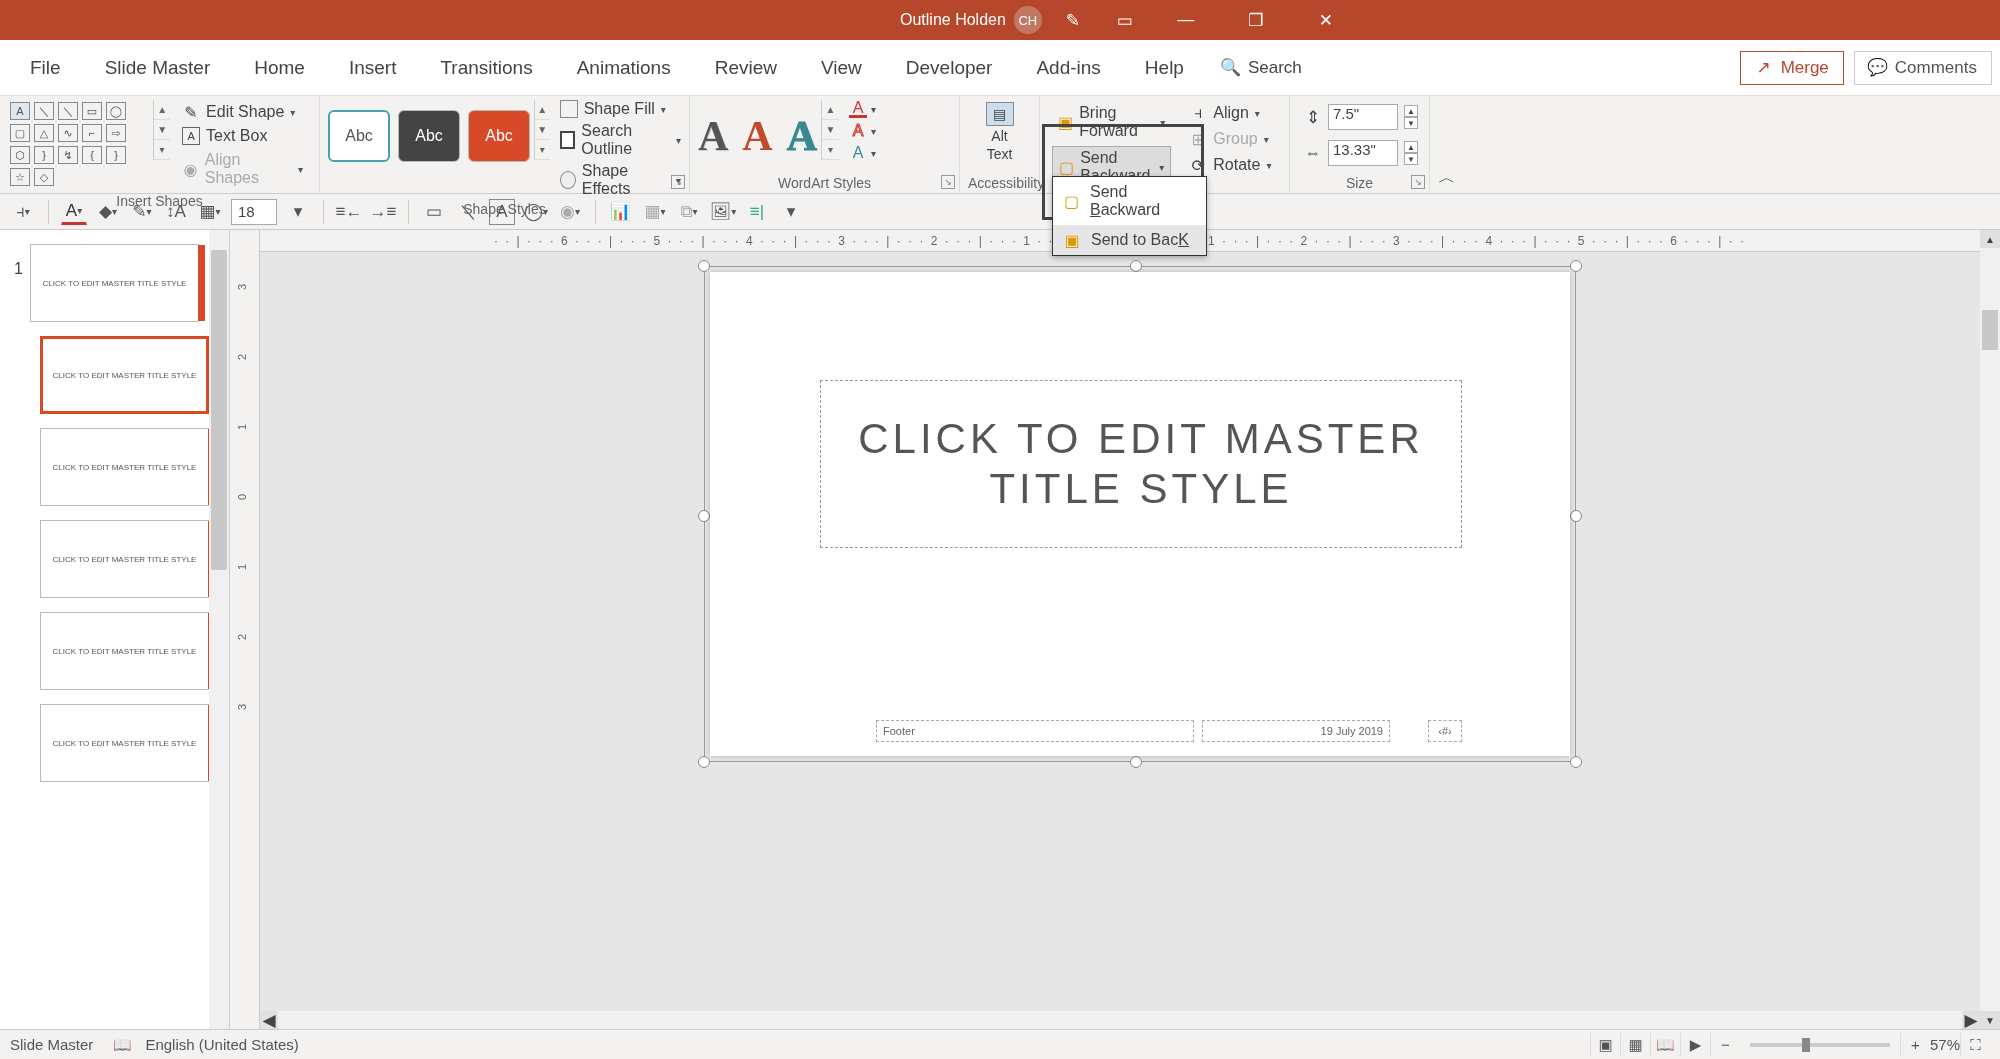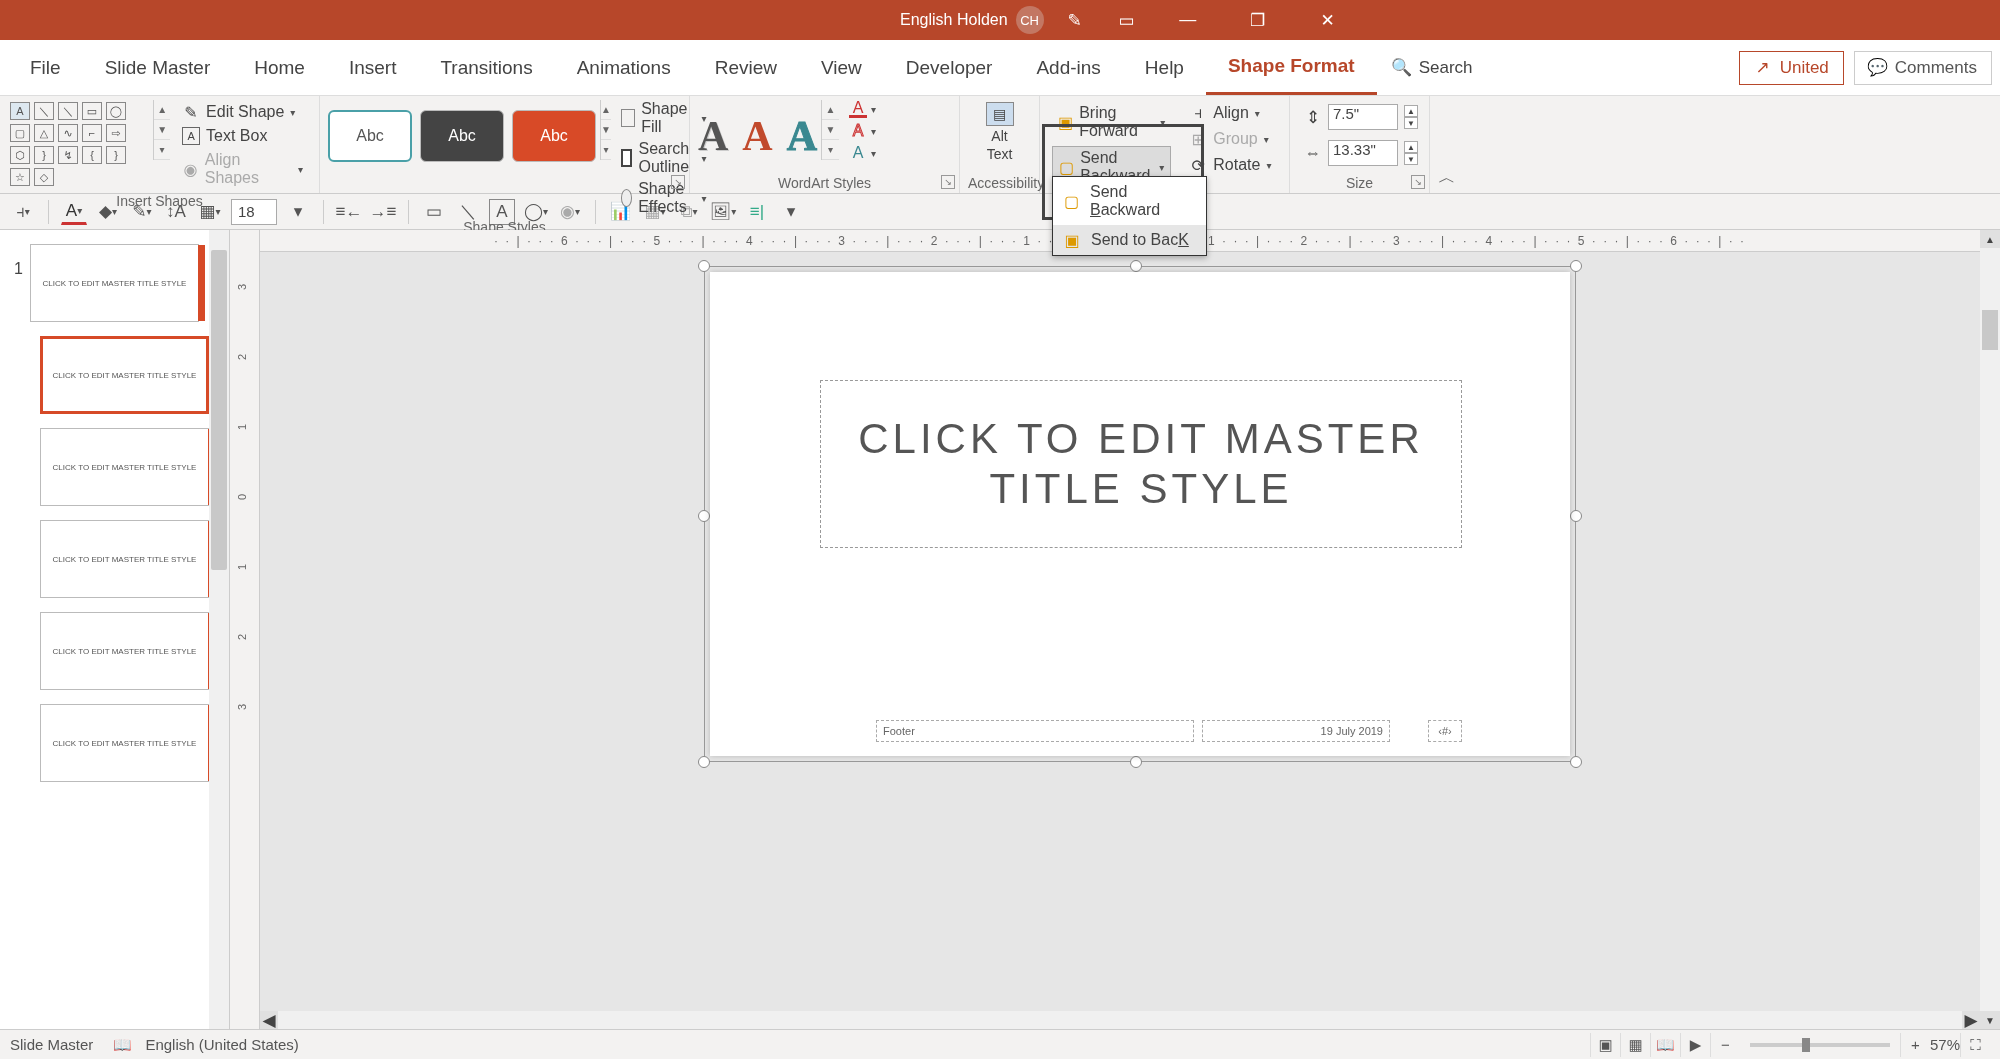--- a/index.html
+++ b/index.html
@@ -32,21 +32,21 @@
 
 
 .shapes-gallery { width: 150px; height: 68px; display: flex; flex-wrap: wrap; gap: 4px; padding: 2px; align-content:flex-start;}
 .shape-item { width: 20px; height: 18px; border: 1px solid #888; display:flex; align-items:center; justify-content:center; font-size:11px; color:#555;}
 .shape-tools { display: flex; flex-direction: column; gap: 4px; padding: 2px 4px; }
 .shape-tools .btn { display: flex; align-items: center; gap: 6px; font-size: 16px; color: #444; padding:1px 4px;}
 .shape-tools .btn.disabled { color:#aaa;}
 
 
 .style-gallery { display: flex; gap: 8px; align-items: center; height:72px;}
-.style-box { width: 84px; height: 52px; border: 1px solid #bbb; border-radius: 6px; display: flex; align-items: center; justify-content: center; font-size: 16px; text-align: center; }
+.style-box { width: 62px; height: 52px; border: 1px solid #bbb; border-radius: 6px; display: flex; align-items: center; justify-content: center; font-size: 16px; text-align: center; }
 .sb1 { background: #fff; border: 2px solid #4aa0a8; color:#555;}
 .sb2 { background: #444; color: #fff; }
 .sb3 { background: #d84a27; color: #fff; }
 .gallery-scroll { display: flex; flex-direction: column; width:18px; height:60px; border-left:1px solid #ccc;}
 .gallery-scroll div { flex:1; display:flex; align-items:center; justify-content:center; font-size:10px; color:#666; border-bottom:1px solid #ddd;}
 .shape-fill-col { display: flex; flex-direction: column; gap: 4px; padding-left:6px;}
 .shape-fill-col .btn { display: flex; align-items: center; gap: 6px; font-size: 16px; }
 .swatch { width: 18px; height: 18px; border: 1px solid #888; display:inline-block;}
 
 
@@ -125,21 +125,21 @@
 .darrow { font-size:10px; color:#555;}
 u.accel { text-decoration: underline;}
 </style>
 </head>
 <body>
 
 <div class="titlebar">
   <div style="width:900px"></div>
   <div class="right">
     <div class="user">
-      <span>English Holden</span>
+      <span>Outline Holden</span>
       <span class="avatar">CH</span>
     </div>
     <div class="iconbtn">✎</div>
     <div class="iconbtn">▭</div>
     <div class="winbtn">—</div>
     <div class="winbtn">❐</div>
     <div class="winbtn">✕</div>
   </div>
 </div>
 
@@ -148,29 +148,28 @@
   <div class="tab">Slide Master</div>
   <div class="tab">Home</div>
   <div class="tab">Insert</div>
   <div class="tab">Transitions</div>
   <div class="tab">Animations</div>
   <div class="tab">Review</div>
   <div class="tab">View</div>
   <div class="tab">Developer</div>
   <div class="tab">Add-ins</div>
   <div class="tab">Help</div>
-  <div class="tab active">Shape Format</div>
   <div class="search">
     <span class="ico">🔍</span>
     <span>Search</span>
   </div>
   <div class="spacer"></div>
   <div class="share">
     <span class="ico">↗</span>
-    <span>United</span>
+    <span>Merge</span>
   </div>
   <div class="comments">
     <span class="ico">💬</span>
     <span>Comments</span>
   </div>
 </div>
 
 <div class="ribbon">
 
   <div class="group" style="width:320px">

